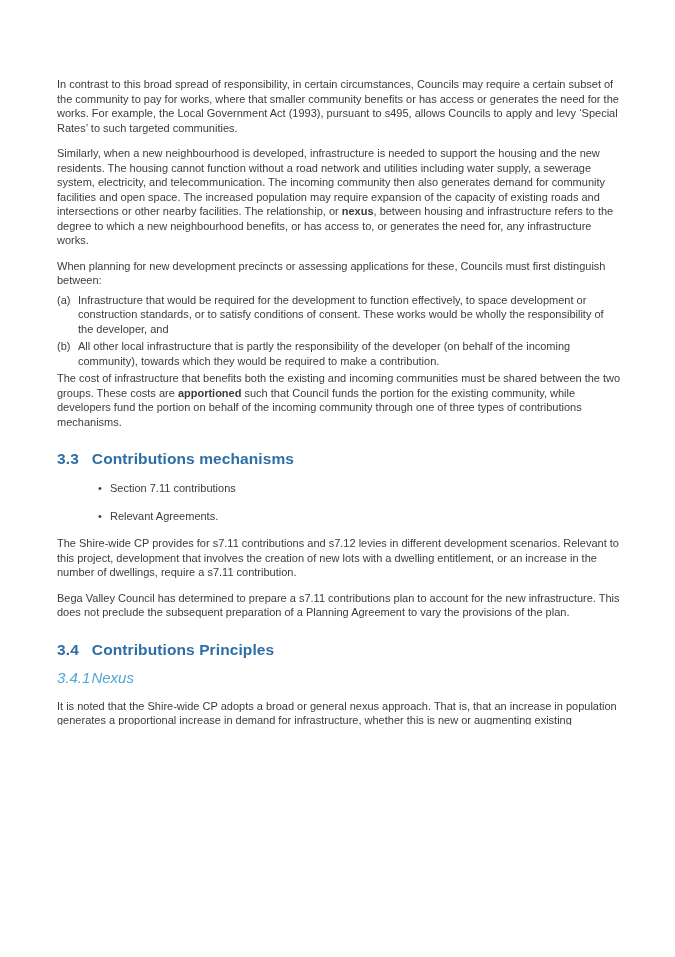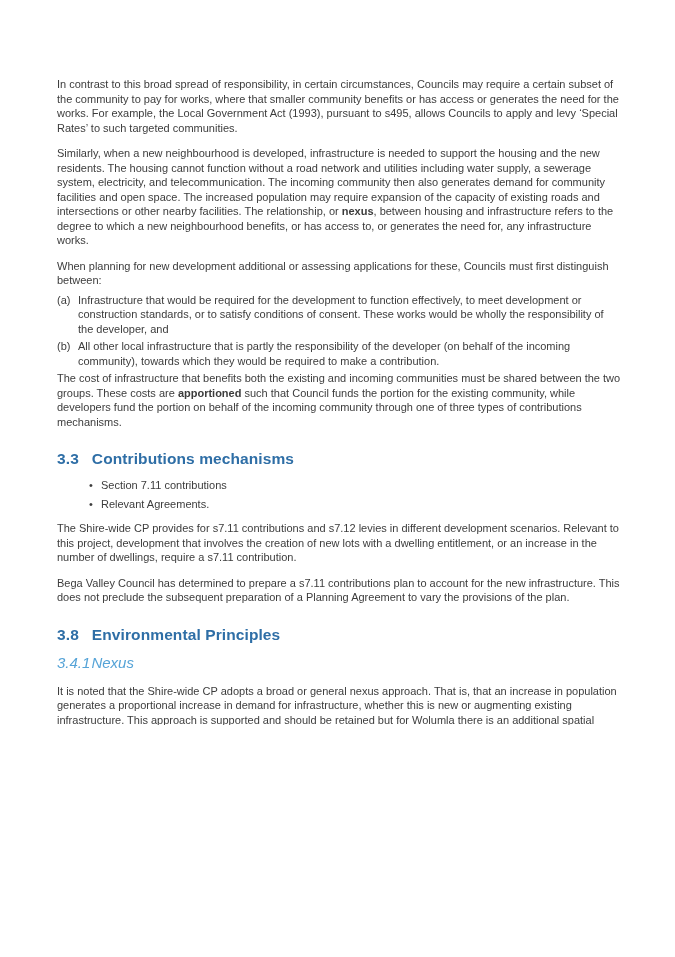--- a/index.html
+++ b/index.html
@@ -47,21 +47,21 @@
   .lettered-item .text { flex: 1; }
 
   .bullet-list {
     margin: 0 0 10px 0;
     padding: 0;
     list-style: none;
   }
   .bullet-list li {
     position: relative;
     padding-left: 40px;
-    margin: 4px;
+    margin: 13px;
   }
   .bullet-list li::before {
     content: "\2022";
     position: absolute;
     left: 28px;
     top: 0;
   }
 
   h2.section-heading {
     font-size: 15.5px;
@@ -98,26 +98,26 @@
 </head>
 <body>
 
 <div class="page">
   <main class="content">
 
     <p>In contrast to this broad spread of responsibility, in certain circumstances, Councils may require a certain subset of the community to pay for works, where that smaller community benefits or has access or generates the need for the works. For example, the Local Government Act (1993), pursuant to s495, allows Councils to apply and levy ‘Special Rates’ to such targeted communities.</p>
 
     <p><span>Similarly, when a new neighbourhood is developed, infrastructure is needed to support the housing and the new residents. The housing cannot function without a road network and utilities including water supply, a sewerage system, electricity, and telecommunication. The incoming community then also generates demand for community facilities and open space. The increased population may require expansion of the capacity of existing roads and intersections or other nearby facilities. The relationship, or </span><strong class="bold-term">nexus</strong><span>, between housing and infrastructure refers to the degree to which a new neighbourhood benefits, or has access to, or generates the need for, any infrastructure works.</span></p>
 
-    <p class="tight">When planning for new development additional or assessing applications for these, Councils must first distinguish between:</p>
+    <p class="tight">When planning for new development precincts or assessing applications for these, Councils must first distinguish between:</p>
 
     <div class="lettered-list">
       <div class="lettered-item">
         <span class="marker">(a)</span>
-        <span class="text">Infrastructure that would be required for the development to function effectively, to meet development or construction standards, or to satisfy conditions of consent. These works would be wholly the responsibility of the developer, and</span>
+        <span class="text">Infrastructure that would be required for the development to function effectively, to space development or construction standards, or to satisfy conditions of consent. These works would be wholly the responsibility of the developer, and</span>
       </div>
       <div class="lettered-item">
         <span class="marker">(b)</span>
         <span class="text">All other local infrastructure that is partly the responsibility of the developer (on behalf of the incoming community), towards which they would be required to make a contribution.</span>
       </div>
     </div>
 
     <p><span>The cost of infrastructure that benefits both the existing and incoming communities must be shared between the two groups. These costs are </span><strong class="bold-term">apportioned</strong><span> such that Council funds the portion for the existing community, while developers fund the portion on behalf of the incoming community through one of three types of contributions mechanisms.</span></p>
 
     <h2 class="section-heading">
@@ -128,21 +128,21 @@
     <ul class="bullet-list">
       <li>Section 7.11 contributions</li>
       <li>Relevant Agreements.</li>
     </ul>
 
     <p>The Shire-wide CP provides for s7.11 contributions and s7.12 levies in different development scenarios. Relevant to this project, development that involves the creation of new lots with a dwelling entitlement, or an increase in the number of dwellings, require a s7.11 contribution.</p>
 
     <p>Bega Valley Council has determined to prepare a s7.11 contributions plan to account for the new infrastructure. This does not preclude the subsequent preparation of a Planning Agreement to vary the provisions of the plan.</p>
 
     <h2 class="section-heading">
-      <span class="num">3.8</span><span>Environmental Principles</span>
+      <span class="num">3.4</span><span>Contributions Principles</span>
     </h2>
 
     <h3 class="subsection-heading">
       <span class="num">3.4.1</span><span>Nexus</span>
     </h3>
 
     <p>It is noted that the Shire-wide CP adopts a broad or general nexus approach. That is, that an increase in population generates a proportional increase in demand for infrastructure, whether this is new or augmenting existing infrastructure. This approach is supported and should be retained but for Wolumla there is an additional spatial nexus. That is, the increased population in Wolumla should provide upgraded or new infrastructure in the Wolumla catchment area. This is particularly important when new development areas adjoin an existing village that does not currently enjoy the same quality of infrastructure. The main road and park upgrades, parking for the community hall and the new network of pedestrian pathways will lift the existing village towards the standard that will be enjoyed by incoming residents in the new areas. The tighter nexus potentially justifies a higher apportionment rate.</p>
 
   </main>
 

